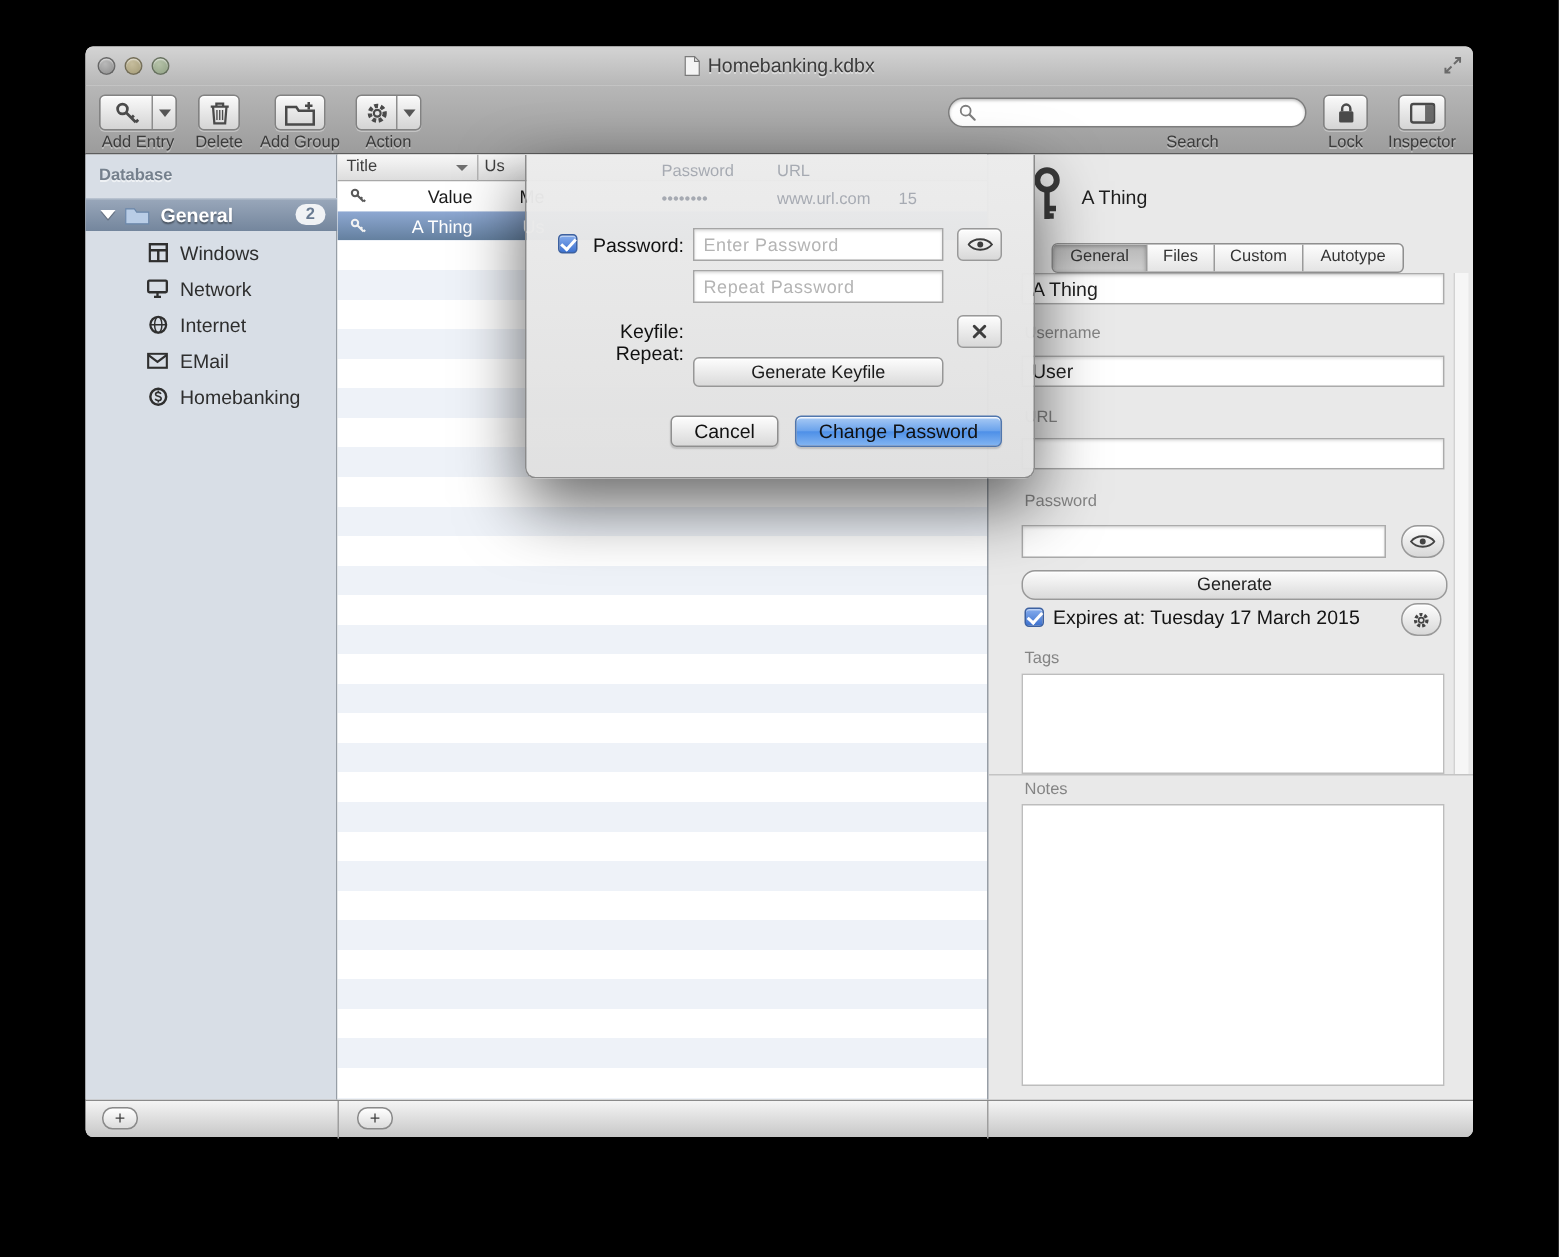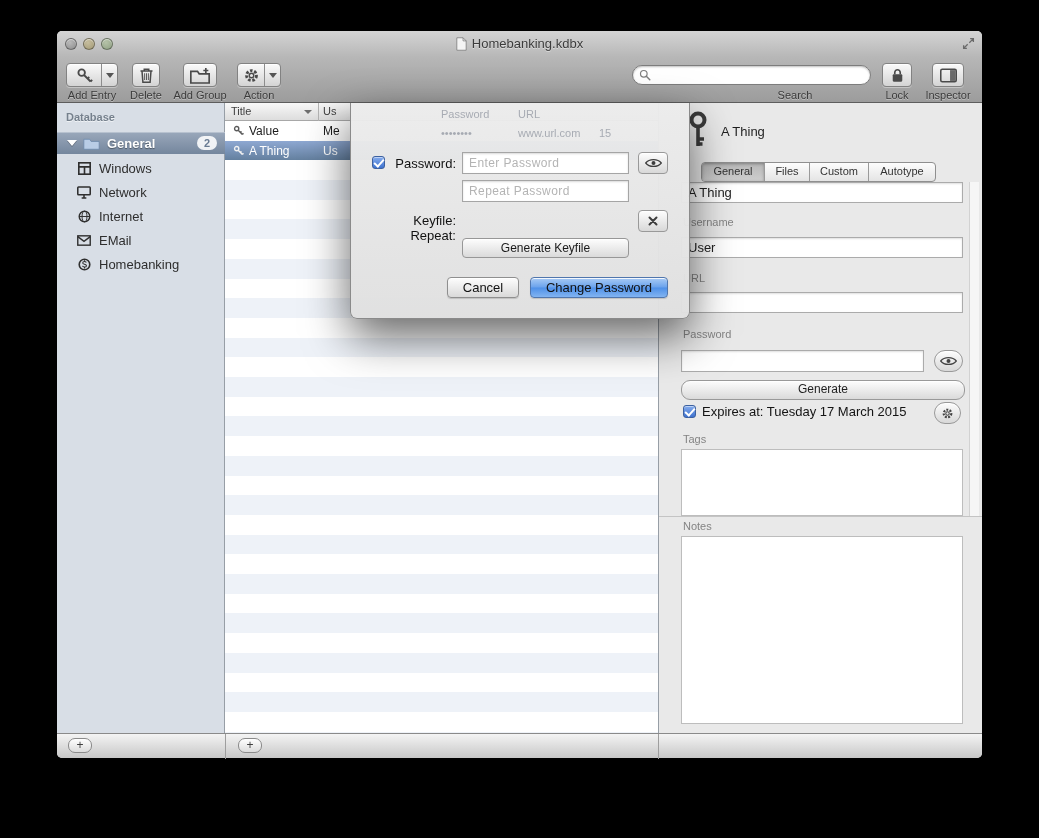--- a/index.html
+++ b/index.html
@@ -43,34 +43,34 @@
   .sb-header{position:absolute;left:9px;top:8px;font-size:11px;font-weight:bold;color:#75808d;
              text-shadow:0 1px 0 rgba(255,255,255,.6);}
   .sb-group{position:absolute;left:0;top:29px;width:168px;height:22px;display:flex;align-items:center;
             background:linear-gradient(#9aa8bb,#74869d);box-shadow:inset 0 1px 0 rgba(255,255,255,.3);}
   .disc{width:0;height:0;border-left:5px solid transparent;border-right:5px solid transparent;
         border-top:6px solid #fff;margin-left:10px;filter:drop-shadow(0 1px 0 rgba(0,0,0,.3));}
   .sb-group .lab{margin-left:7px;font-size:13px;font-weight:bold;color:#fff;text-shadow:0 1px 1px rgba(0,0,0,.4);flex:1;}
   .badge{margin-right:8px;background:rgba(255,255,255,.88);color:#697b92;border-radius:9px;
          font-size:11px;font-weight:bold;padding:1px 7px;}
   .sb-item{position:absolute;left:0;width:168px;height:24px;display:flex;align-items:center;
-           color:#2e2e2e;font-size:13px;padding-left:19px;box-sizing:border-box;}
+           color:#2e2e2e;font-size:13px;padding-left:40px;box-sizing:border-box;}
   .sb-item .ic{width:16px;display:flex;justify-content:center;color:#2f2f2f;}
   .sb-item .lab{margin-left:7px;}
 
   
   .elist{position:absolute;left:168px;top:72px;width:433px;height:630px;background:#fff;overflow:hidden;}
   .ehead{position:absolute;left:0;top:0;width:433px;height:18px;
          background:linear-gradient(#f8f8f8,#ddd);border-bottom:1px solid #a8a8a8;box-sizing:border-box;
          font-size:11px;color:#3f3f3f;}
   .ehead .hdiv{position:absolute;left:93px;top:0;width:1px;height:18px;background:#b3b3b3;}
   .sort{position:absolute;left:79px;top:7px;width:0;height:0;border-left:4px solid transparent;
         border-right:4px solid transparent;border-top:4px solid #6f6f6f;}
   .ebody{position:absolute;left:0;top:18px;width:433px;height:612px;
-         background:repeating-linear-gradient(180deg,#ffffff 0px,#ffffff 19.7px,#eef2f8 19.7px,#eef2f8 39.4px);}
+         background:repeating-linear-gradient(180deg,#ffffff 0px,#ffffff 19.7px,#eef2f8 19.7px,#eef2f8 39.4px);text-align:right;}
   .erow{position:absolute;left:0;width:433px;height:19.7px;font-size:12px;color:#1c1c1c;}
   .erow .key{position:absolute;left:8px;top:4px;color:#5a5a5a;}
   .erow .t{position:absolute;left:24px;top:3px;width:66px;overflow:hidden;white-space:nowrap;}
   .erow .u{position:absolute;left:98px;top:3px;width:40px;overflow:hidden;white-space:nowrap;}
   .erow.sel{background:linear-gradient(#8ea8d2,#64809f);color:#fff;}
   .erow.sel .key{color:#f2f2f2;}
 
   
   .inspector{position:absolute;left:601px;top:72px;width:324px;height:630px;background:#e9e9e9;
              border-left:1px solid #979ea6;box-sizing:border-box;overflow:hidden;}

